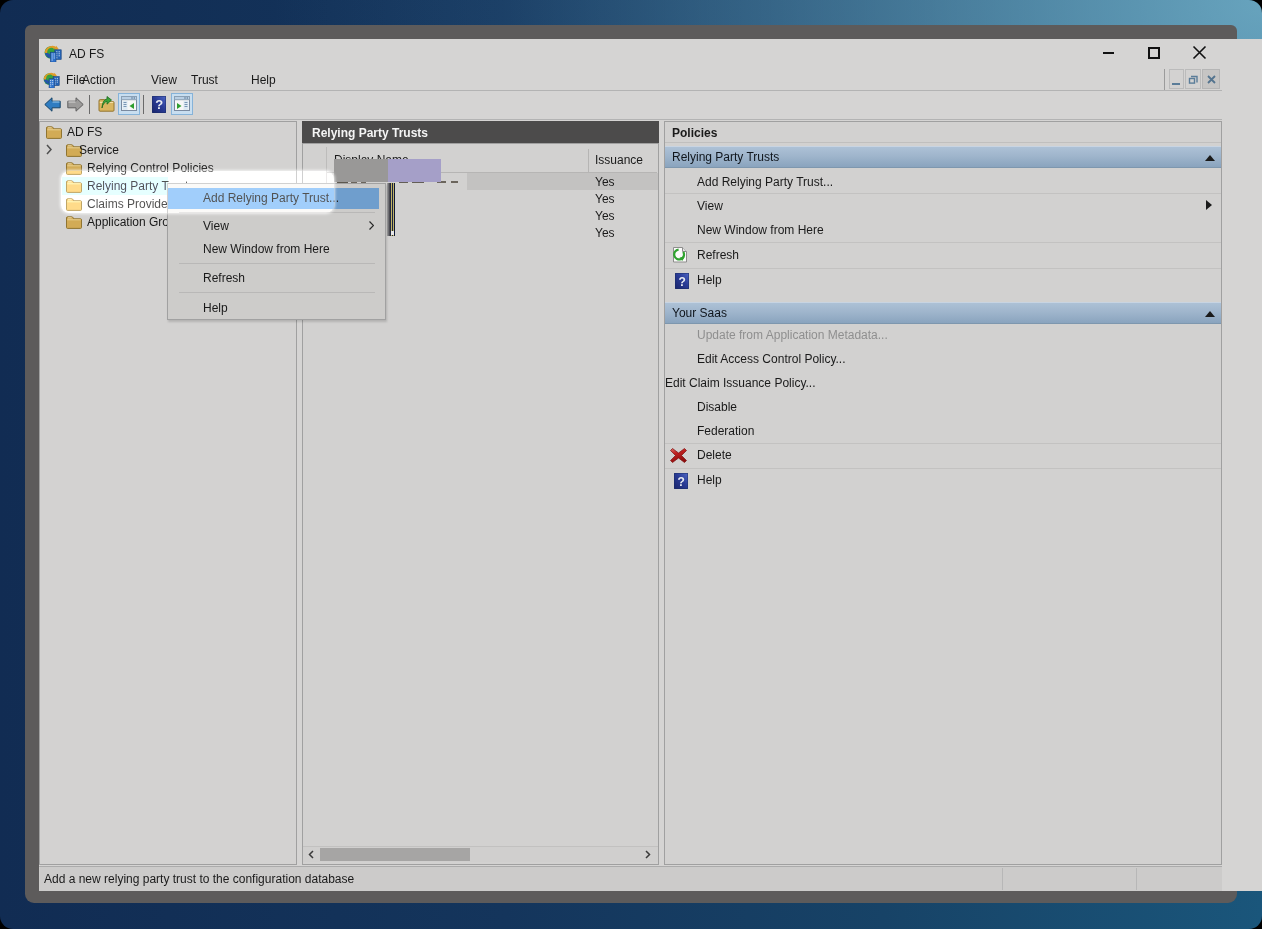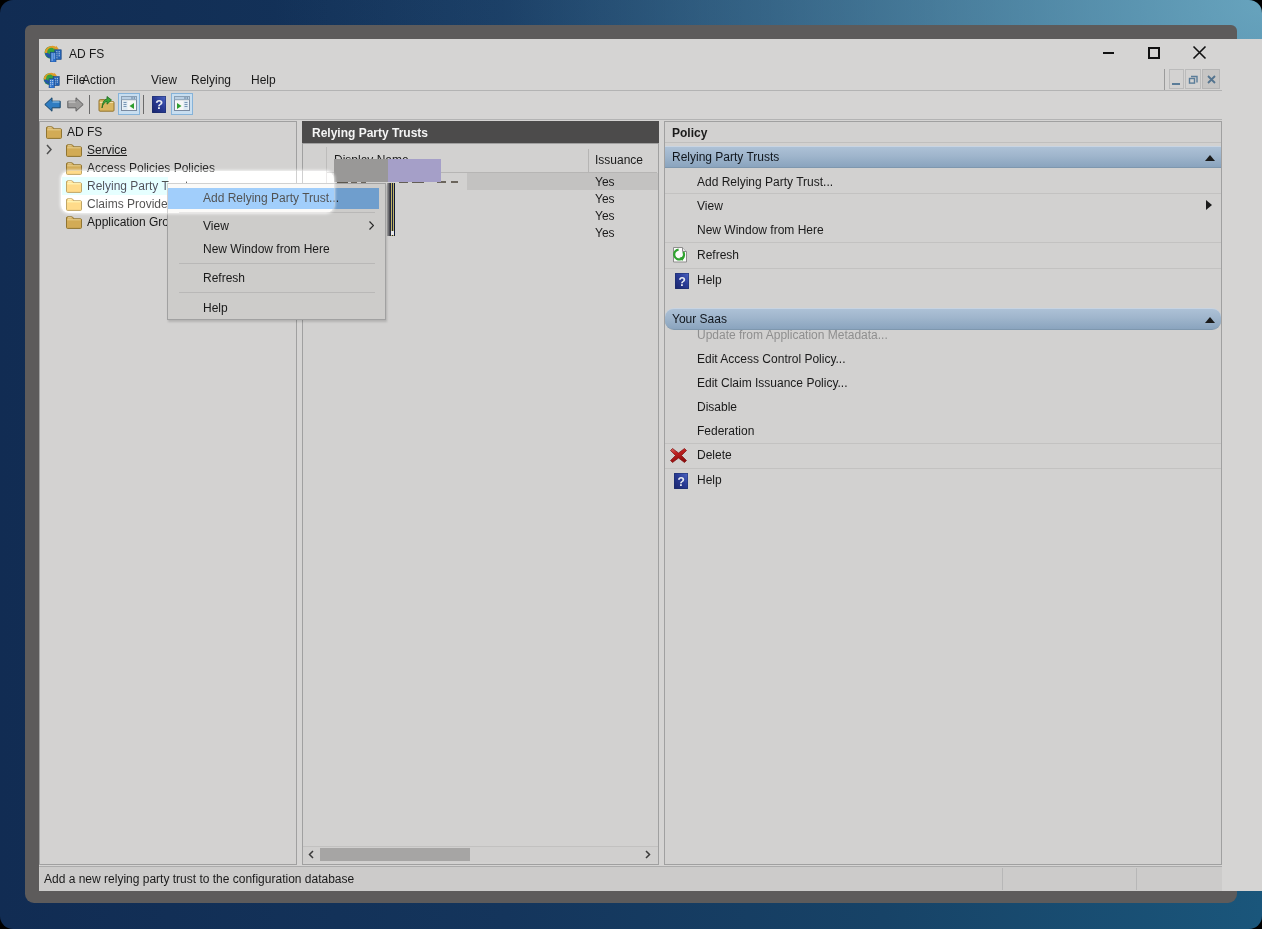--- a/index.html
+++ b/index.html
@@ -86,21 +86,21 @@
     <path d="M0.7 7.8 Q0.9 2.8 6.2 1.2 Q10.6 0 12.8 2.8 L10.0 4.0 Q8.6 2.2 6.0 3.0 Q3.2 3.9 3.1 7.9 Z" fill="#e09b28"></path>
     <path d="M12.2 0.8 L14.8 4.2 L10.4 5.2 Z" fill="#e09b28"></path>
     <rect x="10.8" y="4.8" width="6.4" height="9.6" fill="#2563b4" stroke="#15407e" stroke-width="0.6"></rect>
     <path d="M12.2 6.8 h1.2 M14.6 6.8 h1.2 M12.2 8.8 h1.2 M14.6 8.8 h1.2 M12.2 10.8 h1.2 M14.6 10.8 h1.2 M12.2 12.8 h1.2" stroke="#cfe0f5" stroke-width="1"></path>
     <rect x="6.4" y="7.2" width="5.6" height="10" fill="#2e72cc" stroke="#15407e" stroke-width="0.6"></rect>
     <path d="M7.6 9 h1.1 M9.7 9 h1.1 M7.6 11 h1.1 M9.7 11 h1.1 M7.6 13 h1.1 M9.7 13 h1.1 M7.6 15 h1.1" stroke="#d6e6f8" stroke-width="1"></path>
   </svg>
   <div class="txt" style="left:27px;top:35px;">File</div>
   <div class="txt" style="left:43px;top:35px;">Action</div>
   <div class="txt" style="left:112px;top:35px;">View</div>
-  <div class="txt" style="left:152px;top:35px;">Relying</div>
+  <div class="txt" style="left:152px;top:35px;">Trust</div>
   <div class="txt" style="left:212px;top:35px;">Help</div>
   <div class="vline" style="left:1125px;top:30px;height:21px;background:#9b9b9b;"></div>
 
   <div class="abs" style="left:1130px;top:30px;width:15px;height:20px;background:#d3d2d1;border:1px solid #bbbbbb;"></div>
   <div class="abs" style="left:1133px;top:44px;width:8px;height:2px;background:#5b7d99;"></div>
   <div class="abs" style="left:1146px;top:30px;width:16px;height:20px;background:#d3d2d1;border:1px solid #bbbbbb;"></div>
   <svg class="abs" style="left:1149px;top:35px;" width="11" height="11" viewBox="0 0 11 11">
           <path d="M3 2.5 h6 v6" fill="none" stroke="#5b7d99" stroke-width="1.4"></path>
           <rect x="1.5" y="4.5" width="5" height="4.6" fill="none" stroke="#5b7d99" stroke-width="1.4"></rect>
         </svg>
@@ -168,27 +168,27 @@
         </svg>
   <div class="txt" style="left:28px;top:87px;">AD FS</div>
   <svg class="abs" style="left:7px;top:105px;" width="6" height="11" viewBox="0 0 6 11">
           <path d="M1 1 L5 5.5 L1 10" fill="none" stroke="#4f4f4f" stroke-width="1.5"></path>
         </svg>
   <svg class="abs" style="left:27px;top:105px;" width="16" height="13" viewBox="0 0 16 13">
           <path d="M0.5 2 Q0.5 0.8 1.6 0.8 L5.8 0.8 Q6.6 0.8 7 1.6 L7.6 2.8 L14.6 2.8 Q15.5 2.8 15.5 3.8 L15.5 11.4 Q15.5 12.4 14.5 12.4 L1.5 12.4 Q0.5 12.4 0.5 11.4 Z" fill="#d2ab56" stroke="#8f7431"></path>
           <path d="M1.3 3.8 L14.7 3.8" stroke="#e8d092" stroke-width="1"></path>
           <path d="M2 1.8 L5.6 1.8" stroke="#efe3c0" stroke-width="0.8"></path>
         </svg>
-  <div class="txt" style="left:48px;top:105px;text-decoration:underline;">Service</div>
+  <div class="txt" style="left:40px;top:105px;">Service</div>
   <svg class="abs" style="left:27px;top:123px;" width="16" height="13" viewBox="0 0 16 13">
           <path d="M0.5 2 Q0.5 0.8 1.6 0.8 L5.8 0.8 Q6.6 0.8 7 1.6 L7.6 2.8 L14.6 2.8 Q15.5 2.8 15.5 3.8 L15.5 11.4 Q15.5 12.4 14.5 12.4 L1.5 12.4 Q0.5 12.4 0.5 11.4 Z" fill="#d2ab56" stroke="#8f7431"></path>
           <path d="M1.3 3.8 L14.7 3.8" stroke="#e8d092" stroke-width="1"></path>
           <path d="M2 1.8 L5.6 1.8" stroke="#efe3c0" stroke-width="0.8"></path>
         </svg>
-  <div class="txt" style="left:48px;top:123px;">Access Policies Policies</div>
+  <div class="txt" style="left:48px;top:123px;">Relying Control Policies</div>
   <svg class="abs" style="left:27px;top:141px;" width="16" height="13" viewBox="0 0 16 13">
           <path d="M0.5 2 Q0.5 0.8 1.6 0.8 L5.8 0.8 Q6.6 0.8 7 1.6 L7.6 2.8 L14.6 2.8 Q15.5 2.8 15.5 3.8 L15.5 11.4 Q15.5 12.4 14.5 12.4 L1.5 12.4 Q0.5 12.4 0.5 11.4 Z" fill="#d2ab56" stroke="#8f7431"></path>
           <path d="M1.3 3.8 L14.7 3.8" stroke="#e8d092" stroke-width="1"></path>
           <path d="M2 1.8 L5.6 1.8" stroke="#efe3c0" stroke-width="0.8"></path>
         </svg>
   <div class="txt" style="left:48px;top:141px;">Relying Party Trusts</div>
   <svg class="abs" style="left:27px;top:159px;" width="16" height="13" viewBox="0 0 16 13">
           <path d="M0.5 2 Q0.5 0.8 1.6 0.8 L5.8 0.8 Q6.6 0.8 7 1.6 L7.6 2.8 L14.6 2.8 Q15.5 2.8 15.5 3.8 L15.5 11.4 Q15.5 12.4 14.5 12.4 L1.5 12.4 Q0.5 12.4 0.5 11.4 Z" fill="#d2ab56" stroke="#8f7431"></path>
           <path d="M1.3 3.8 L14.7 3.8" stroke="#e8d092" stroke-width="1"></path>
           <path d="M2 1.8 L5.6 1.8" stroke="#efe3c0" stroke-width="0.8"></path>
@@ -246,21 +246,21 @@
   <div class="abs" style="left:264px;top:807px;width:355px;height:16px;background:#d0cfce;border-top:1px solid #c2c1c0;"></div>
   <svg class="abs" style="left:269px;top:811px;" width="6" height="9" viewBox="0 0 6 9">
           <path d="M5 1 L1.5 4.5 L5 8" fill="none" stroke="#3a3a3a" stroke-width="1.5"></path>
         </svg>
   <div class="abs" style="left:281px;top:809px;width:150px;height:13px;background:#a6a5a4;"></div>
   <svg class="abs" style="left:606px;top:811px;" width="6" height="9" viewBox="0 0 6 9">
           <path d="M1 1 L4.5 4.5 L1 8" fill="none" stroke="#3a3a3a" stroke-width="1.5"></path>
         </svg>
 
   <div class="pane" style="left:625px;top:82px;width:558px;height:744px;background:#d2d1d0;"></div>
-  <div class="txt" style="left:633px;top:88px;font-weight:bold;">Policy</div>
+  <div class="txt" style="left:633px;top:88px;font-weight:bold;">Policies</div>
   <div class="hline" style="left:626px;top:103px;width:556px;background:#c0bfbe;"></div>
 
   <div class="bluebar" style="left:626px;top:107px;">
     <span style="margin-left:7px;">Relying Party Trusts</span>
     <svg class="abs" style="left:540px;top:8px;" width="10" height="6" viewBox="0 0 10 6">
             <path d="M0 6 L5 0 L10 6 Z" fill="#1a1a1a"></path>
           </svg>
   </div>
   <div class="txt" style="left:658px;top:137px;">Add Relying Party Trust...</div>
   <div class="hline sep" style="left:626px;top:154px;"></div>
@@ -277,29 +277,29 @@
           <path d="M12 9.5 L9.2 14 L6.6 10.4 Z" fill="#2fa32f"></path>
         </svg>
   <div class="txt" style="left:658px;top:210px;">Refresh</div>
   <div class="hline sep" style="left:626px;top:229px;"></div>
   <svg class="abs" style="left:636px;top:234px;" width="14" height="16" viewBox="0 0 14 16">
           <rect width="14" height="16" rx="1" fill="url(#hg)" stroke="#1a2c66"></rect>
           <text x="7.2" y="12.5" font-size="12" font-weight="bold" fill="#e9ecf2" text-anchor="middle" font-family="Liberation Sans">?</text>
         </svg>
   <div class="txt" style="left:658px;top:235px;">Help</div>
 
-  <div class="bluebar" style="left:626px;top:269px;border-radius:9px;">
+  <div class="bluebar" style="left:626px;top:263px;">
     <span style="margin-left:7px;">Your Saas</span>
     <svg class="abs" style="left:540px;top:8px;" width="10" height="6" viewBox="0 0 10 6">
             <path d="M0 6 L5 0 L10 6 Z" fill="#1a1a1a"></path>
           </svg>
   </div>
   <div class="txt" style="left:658px;top:290px;color:#8f8f8f;">Update from Application Metadata...</div>
   <div class="txt" style="left:658px;top:314px;">Edit Access Control Policy...</div>
-  <div class="txt" style="left:658px;top:338px;text-align:center;">Edit Claim Issuance Policy...</div>
+  <div class="txt" style="left:626px;top:338px;text-align:center;">Edit Claim Issuance Policy...</div>
   <div class="txt" style="left:658px;top:362px;">Disable</div>
   <div class="txt" style="left:658px;top:386px;">Federation</div>
   <div class="hline sep" style="left:626px;top:404px;"></div>
   <svg class="abs" style="left:631px;top:409px;" width="17" height="15" viewBox="0 0 17 15">
           <path d="M2.5 0.5 L8.5 5 L14.5 0.5 L16.5 2.5 L11.5 7.5 L16.5 12.5 L14.5 14.5 L8.5 10 L2.5 14.5 L0.5 12.5 L5.5 7.5 L0.5 2.5 Z" fill="url(#xg)" stroke="#7d0f0f" stroke-width="0.7"></path>
         </svg>
   <div class="txt" style="left:658px;top:410px;">Delete</div>
   <div class="hline sep" style="left:626px;top:429px;"></div>
   <svg class="abs" style="left:635px;top:434px;" width="14" height="16" viewBox="0 0 14 16">
           <rect width="14" height="16" rx="1" fill="url(#hg)" stroke="#1a2c66"></rect>

